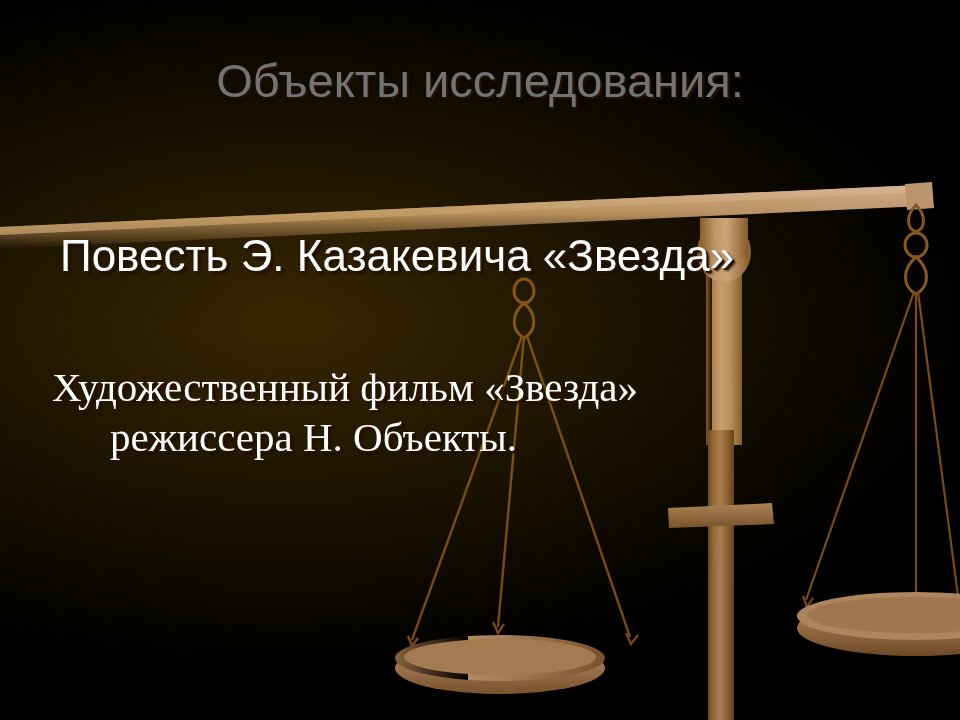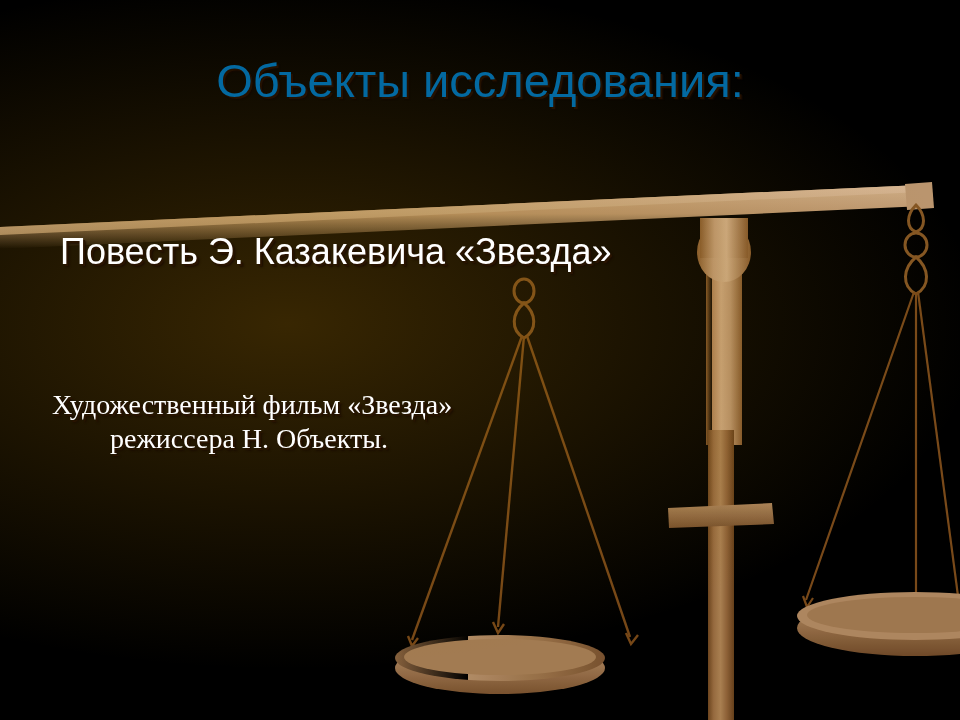--- a/index.html
+++ b/index.html
@@ -56,21 +56,21 @@
 
   .slide-title {
     position: absolute;
     left: 0;
     top: 56px;
     width: 960px;
     text-align: center;
     font-size: 47px;
     line-height: 1.05;
     font-weight: normal;
-    color: #0369a1;
+    color: #737373;
     letter-spacing: 0px;
     text-shadow:
       2px 2px 0 #241100,
       3px 3px 1px rgba(20,8,0,0.85);
     white-space: nowrap;
   }
 
   .body-block {
     position: absolute;
     left: 48px;
@@ -81,29 +81,29 @@
   .body-line {
     color: #ffffff;
     text-shadow:
       2px 2px 0 #2a1400,
       3px 3px 2px rgba(25,10,0,0.8);
     white-space: nowrap;
   }
 
   .line-1 {
     font-family: "Liberation Sans", sans-serif;
-    font-size: 36px;
+    font-size: 44px;
     line-height: 1.1;
     padding-left: 12px;
   }
 
   .para-2 {
-    margin-top: 116px;
+    margin-top: 82px;
     font-family: "Liberation Serif", serif;
-    font-size: 28px;
+    font-size: 41px;
     line-height: 1.22;
   }
   .para-2 .l1 { padding-left: 4px; }
   .para-2 .l2 { padding-left: 62px; }
 
   
   .para-2 > div { white-space: nowrap; }
 </style>
 </head>
 <body>

